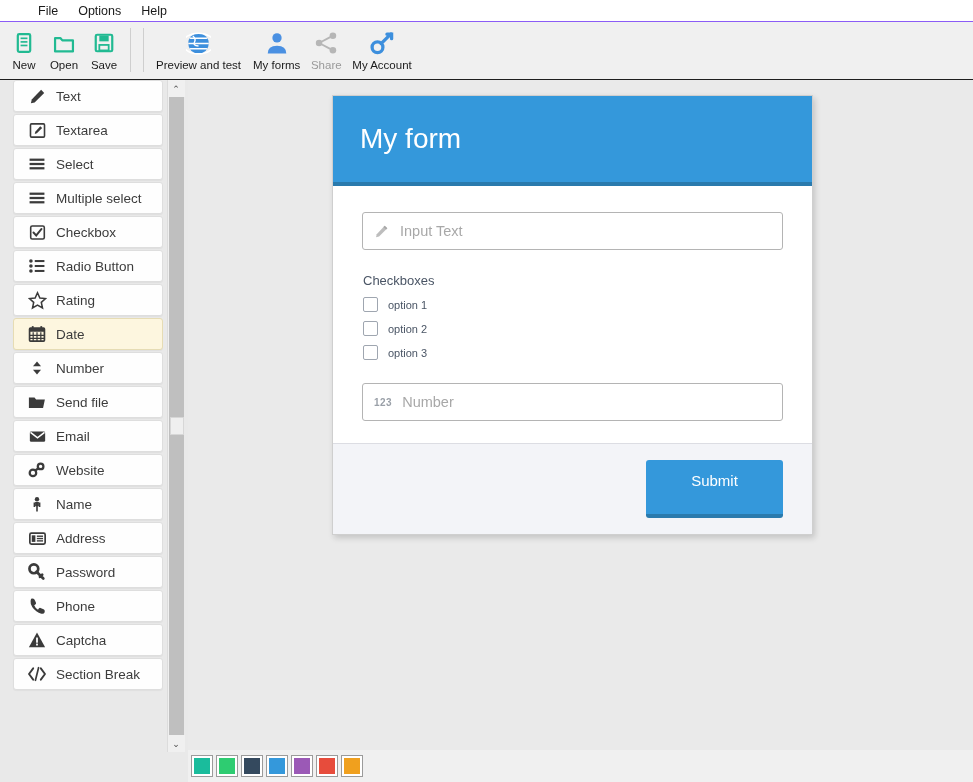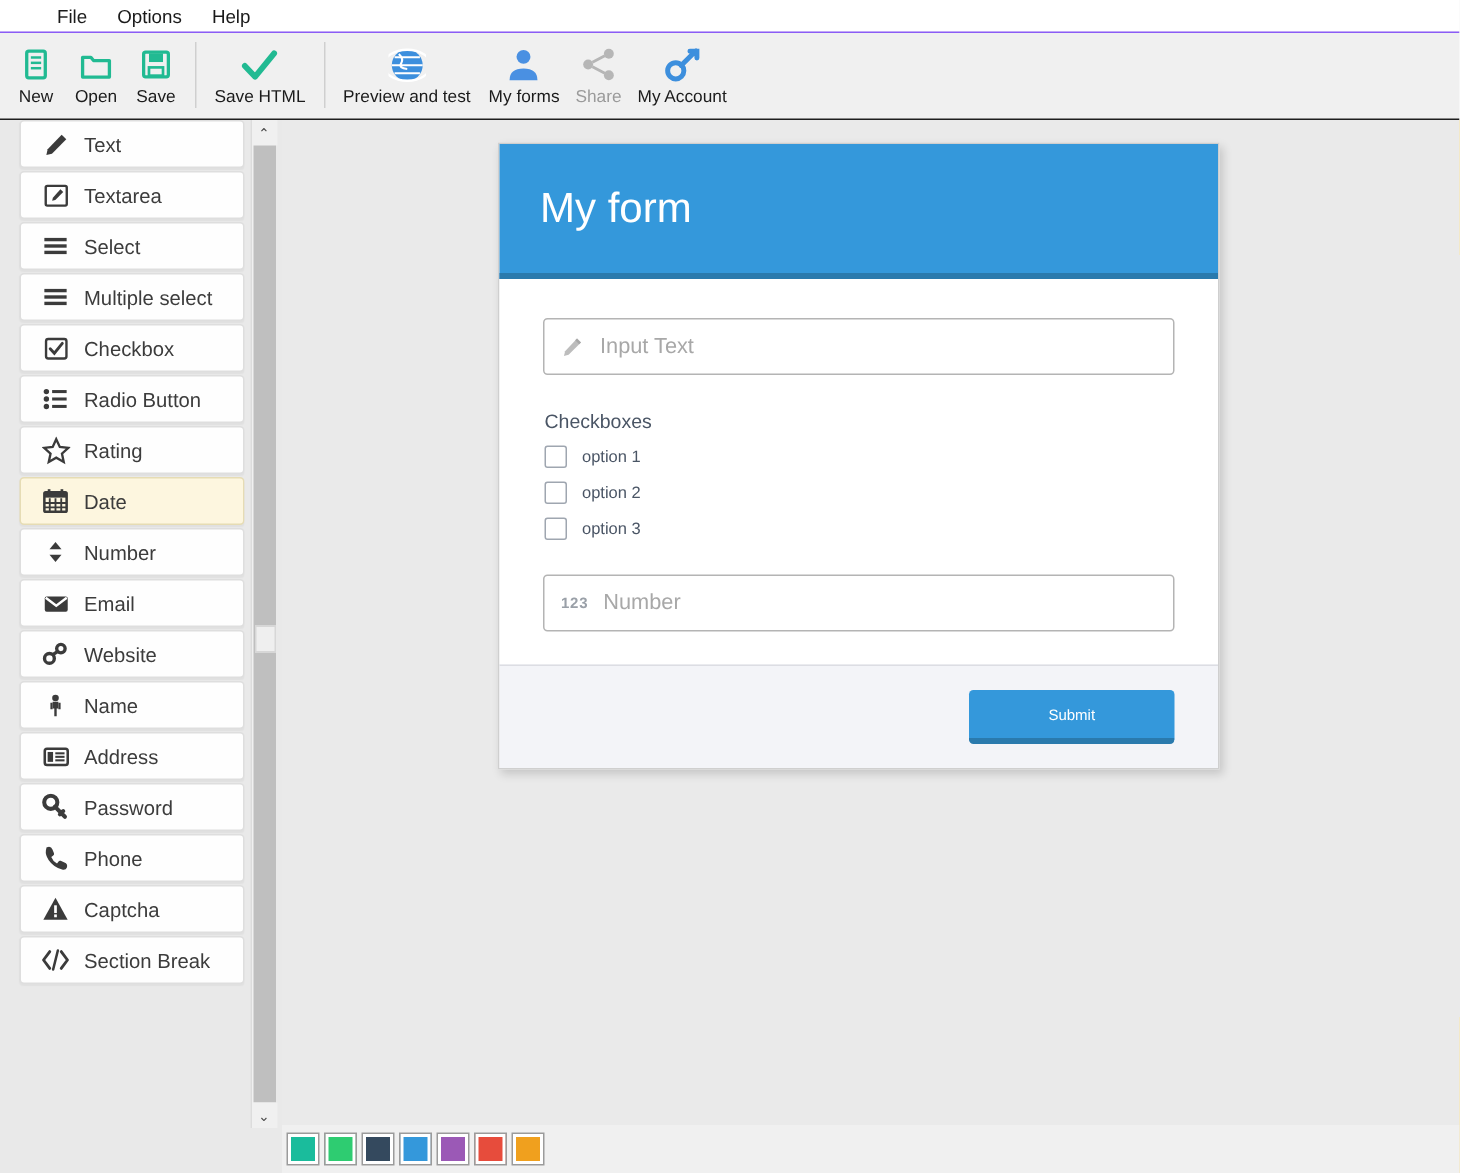--- a/index.html
+++ b/index.html
@@ -260,23 +260,23 @@
     padding: 16px 29px;
     display: flex;
     justify-content: flex-end;
   }
   #submit-btn {
     background: #3498db;
     border: none;
     border-bottom: 4px solid #2a7aad;
     border-radius: 3px;
     color: #fff;
-    font-size: 10px;
+    font-size: 15px;
     font-family: "Liberation Sans", sans-serif;
-    padding: 12px 34px 9px 34px;
+    padding: 12px 34px 25px 34px;
     cursor: pointer;
     min-width: 137px;
   }
 
   
   #bottom-bar {
     position: absolute;
     left: 188px;
     right: 0;
     bottom: 0;
@@ -329,28 +329,20 @@
       <div class="tb-icon">
         <svg width="22" height="24" viewBox="0 0 16 16">
           <rect x="2" y="2" width="12" height="12" rx="1" fill="none" stroke="#21ba92" stroke-width="1.6"></rect>
           <rect x="4.6" y="2.6" width="6.8" height="4.2" fill="#21ba92"></rect>
           <rect x="4.6" y="9.4" width="6.8" height="4" fill="none" stroke="#21ba92" stroke-width="1.3"></rect>
         </svg>
       </div>
       <div class="tb-label">Save</div>
     </div>
     <div class="tb-sep"></div>
-    <div class="tb-btn wide">
-      <div class="tb-icon">
-        <svg width="26" height="26" viewBox="0 0 16 16">
-          <path d="M2 8.6 L6.2 13 L14 3.4" fill="none" stroke="#21ba92" stroke-width="2.4" stroke-linecap="round" stroke-linejoin="round"></path>
-        </svg>
-      </div>
-      <div class="tb-label">Save HTML</div>
-    </div>
     <div class="tb-sep"></div>
     <div class="tb-btn wide">
       <div class="tb-icon">
         <svg width="25" height="25" viewBox="0 0 16 16">
           <circle cx="8" cy="8" r="6.6" fill="#3d8fdd"></circle>
           <path d="M8 1.4 a10 6.6 0 0 0 0 13.2 a10 6.6 0 0 0 0 -13.2" fill="none" stroke="#ffffff" stroke-width="1"></path>
           <path d="M1.4 8 h13.2 M2.6 4.6 h10.8 M2.6 11.4 h10.8" stroke="#ffffff" stroke-width="0.9" fill="none"></path>
           <path d="M4.4 3.2 q2.2 2 1 4 t2.6 2.4" fill="none" stroke="#ffffff" stroke-width="0.9"></path>
         </svg>
       </div>
@@ -471,20 +463,28 @@
           <span class="pi-label">Date</span>
         </div>
         <div class="palette-item">
           <span class="pi-icon">
             <svg width="16" height="18" viewBox="0 0 16 16">
               <path d="M8 1.4 L12 6.2 L4 6.2 Z" fill="#3b3b3b"></path>
               <path d="M8 14.6 L4 9.8 L12 9.8 Z" fill="#3b3b3b"></path>
             </svg>
           </span>
           <span class="pi-label">Number</span>
+        </div>
+        <div class="palette-item">
+          <span class="pi-icon">
+            <svg width="20" height="18" viewBox="0 0 16 16">
+              <path d="M0.8 4 h5 l1.4 1.8 h7.8 l-1.6 7.6 h-12.6 z" fill="#3b3b3b"></path>
+            </svg>
+          </span>
+          <span class="pi-label">Send file</span>
         </div>
         <div class="palette-item">
           <span class="pi-icon">
             <svg width="19" height="17" viewBox="0 0 16 16">
               <rect x="0.8" y="3.4" width="14.4" height="9.6" rx="1.2" fill="#3b3b3b"></rect>
               <path d="M1.4 4.2 L8 9.2 L14.6 4.2" fill="none" stroke="#ffffff" stroke-width="1.5"></path>
             </svg>
           </span>
           <span class="pi-label">Email</span>
         </div>

